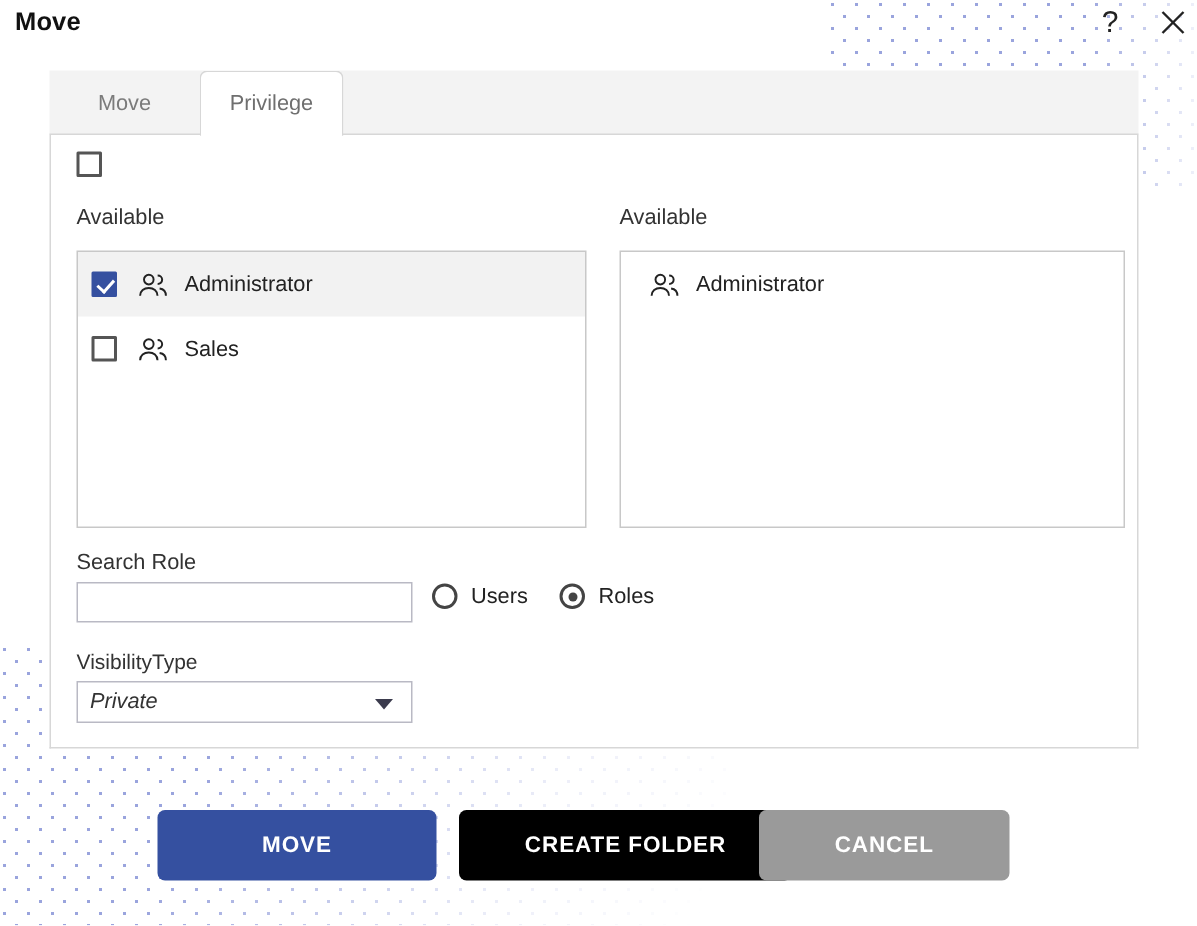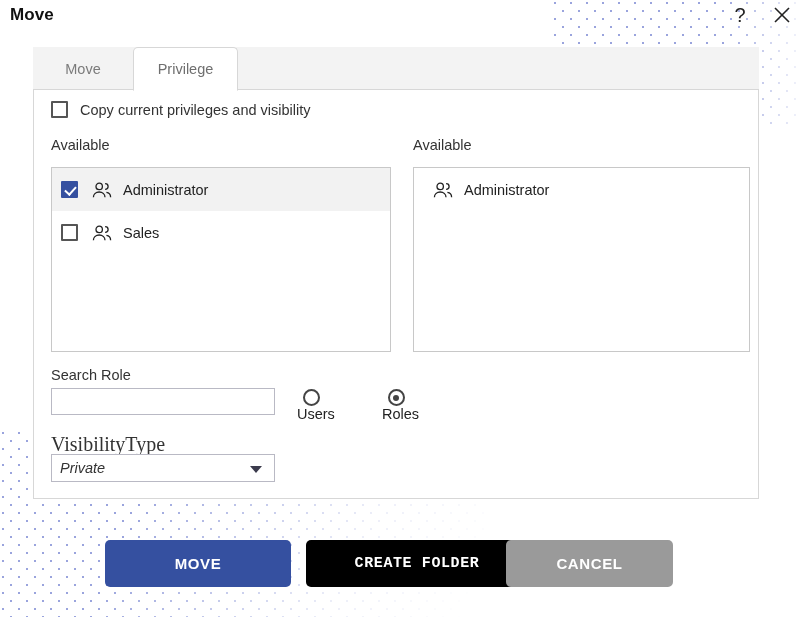--- a/index.html
+++ b/index.html
@@ -69,21 +69,21 @@
   .tab.active {
     background: #ffffff;
     color: #6f6f6f;
     border: 1px solid #d7d7d7;
     border-bottom: 1px solid #ffffff;
     border-top-left-radius: 5px; border-top-right-radius: 5px;
     height: 44px;
     z-index: 3;
   }
   #tab-move { left: 0px; width: 100px; }
-  #tab-privilege { left: 100px; width: 105px; }
+  #tab-privilege { left: 100px; width: 96px; }
 
   
   #panel-body {
     position: absolute; left: 33px; top: 90px; width: 726px; height: 409px;
     background: #ffffff;
     border: 1px solid #d7d7d7;
     border-top: none;
   }
 
   
@@ -143,39 +143,39 @@
   #search-role-input {
     position: absolute; left: 17px; top: 298px;
     width: 224px; height: 27px;
     border: 1px solid #b9b9c4; background: #fff;
     font-family: "Liberation Sans", sans-serif;
     font-size: 14px; color: #222; padding: 0 6px;
     outline: none;
   }
   .radio-wrap {
     position: absolute; top: 299px;
-    display: flex; align-items: center; cursor: pointer; flex-direction: column;
+    display: flex; align-items: center; cursor: pointer;
   }
   #radio-users { left: 254px; }
   #radio-roles { left: 339px; }
   .radio {
     width: 17px; height: 17px; border-radius: 50%;
     border: 2px solid #444; background: #fff;
     position: relative; flex: 0 0 auto;
   }
   .radio.on::after {
     content: ""; position: absolute; left: 3.5px; top: 3.5px;
     width: 6px; height: 6px; border-radius: 50%; background: #444;
   }
   .radio-label { margin-left: 9px; font-size: 14.5px; color: #222; }
 
   
   #visibility-label {
     position: absolute; left: 17px; top: 343px;
-    font-size: 20px; color: #333; font-family: Liberation Serif, serif;
+    font-size: 14px; color: #333;
   }
   #visibility-select {
     position: absolute; left: 17px; top: 364px;
     width: 224px; height: 28px;
     border: 1px solid #b9b9c4; background: #fff;
     display: flex; align-items: center; cursor: pointer; font-style: italic;
   }
   #visibility-value { margin-left: 8px; font-size: 14.5px; color: #333; }
   #visibility-caret {
     position: absolute; right: 12px; top: 11px;
@@ -188,21 +188,21 @@
   
   .btn {
     position: absolute; top: 540px; height: 47px;
     border: none; border-radius: 5px;
     color: #fff; font-size: 15px; font-weight: bold;
     letter-spacing: .6px;
     font-family: "Liberation Sans", sans-serif;
     cursor: pointer;
   }
   #btn-move        { left: 105px; width: 186px; background: #3550a0; }
-  #btn-createfolder{ left: 306px; width: 222px; background: #000000; font-family: Liberation Mono, monospace; }
+  #btn-createfolder{ left: 306px; width: 222px; background: #000000; }
   #btn-cancel      { left: 506px; width: 167px; background: #9a9a9a; }
 </style>
 </head>
 <body>
 
 <div class="dots" id="dots-top-right"></div>
 <div class="dots" id="dots-bottom-left"></div>
 
 <div id="dialog-header">
   <div id="dialog-title">Move</div>
@@ -221,21 +221,20 @@
   </div>
   <div class="tab active" id="tab-privilege">
     <span>Privilege</span>
   </div>
 </div>
 
 <div id="panel-body">
 
   <div id="copy-row">
     <span class="cb"></span>
-    <span id="copy-label">Copy current privileges and visibility</span>
   </div>
 
   <div class="col-label" id="available-label">Available</div>
   <div class="col-label" id="selected-label">Available</div>
 
   <div class="listbox" id="available-list">
     <div class="list-item highlight">
       <span class="cb checked"></span>
       <svg class="grp-icon" width="20" height="18" viewBox="0 0 20 18">
         <circle cx="7.2" cy="5.4" r="3.2" fill="none" stroke="#222" stroke-width="1.3"></circle>

